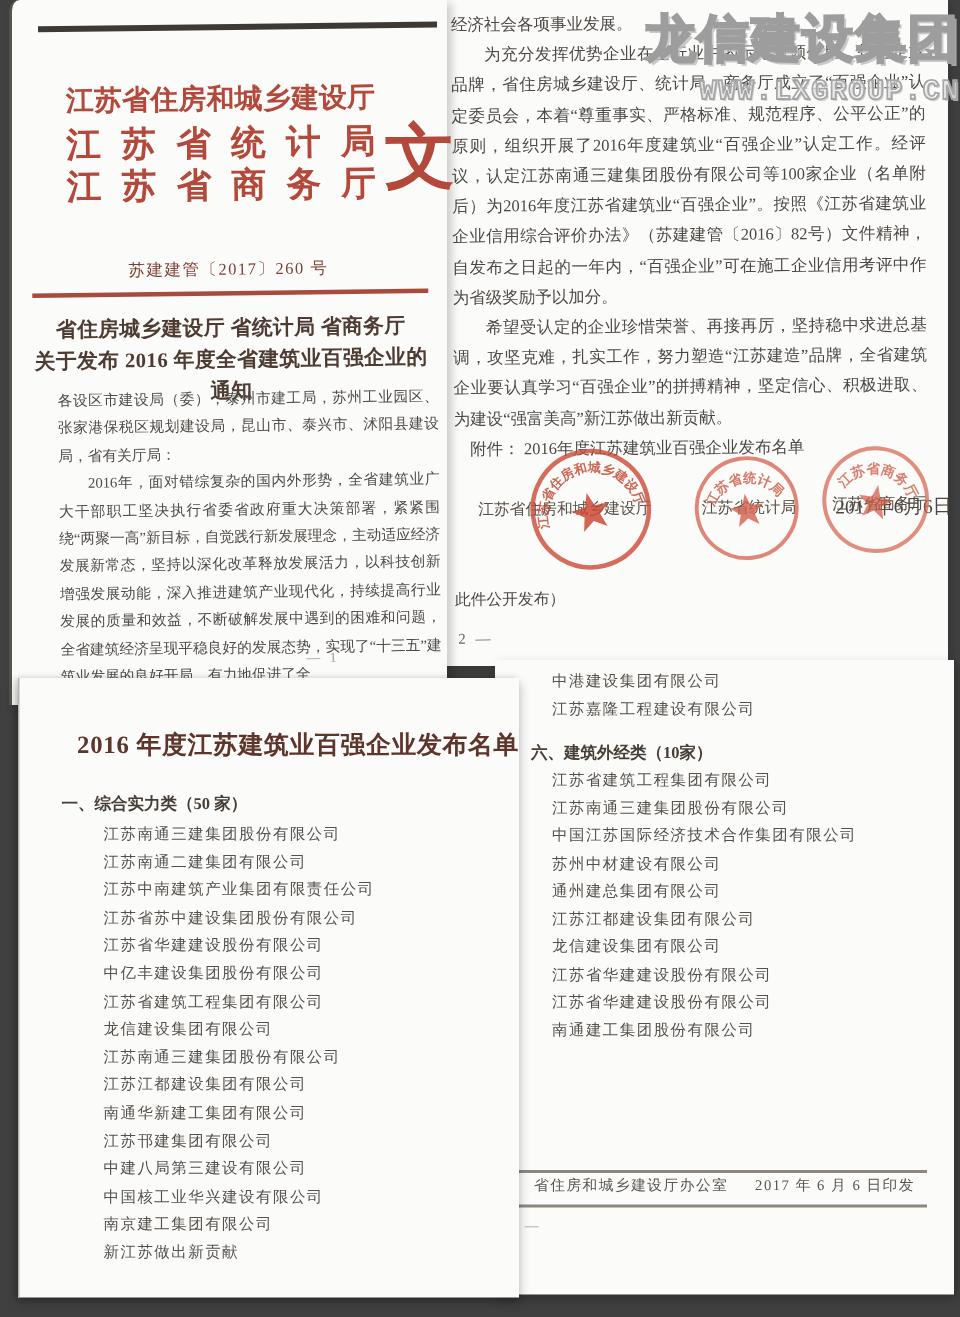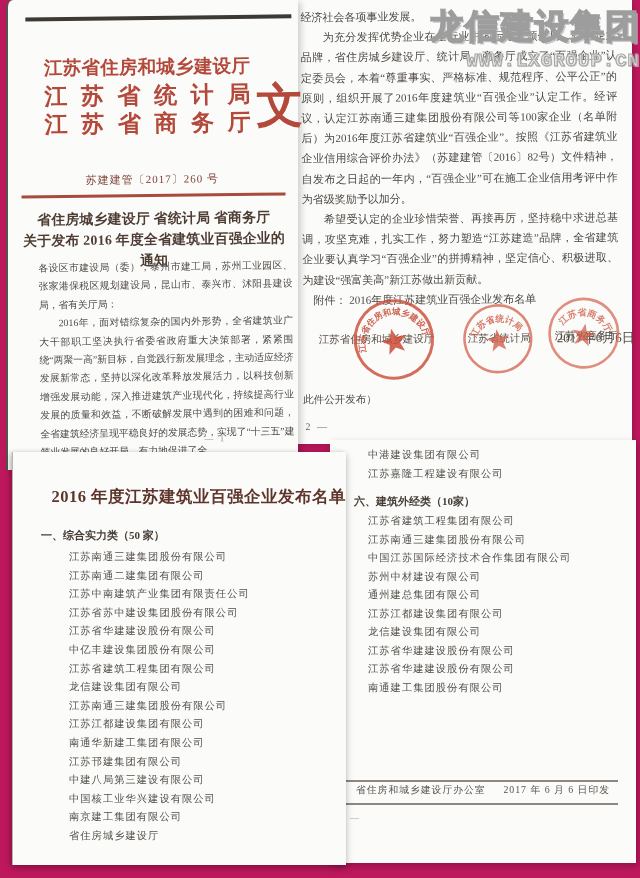--- a/index.html
+++ b/index.html
@@ -1,18 +1,18 @@
 <!DOCTYPE html>
 <html><head>
 <meta charset="utf-8">
 <style>
   html,body{margin:0;padding:0;background:#b9b9b9;}
   .canvas{
     position:relative;width:640px;height:878px;overflow:hidden;
-    background:#be185d;
+    background:#404040;
     font-family:"Liberation Serif","DejaVu Serif",serif;
   }
   .page{position:absolute;background:#fbfbf9;}
   
   .page1{left:6px;top:0;width:290px;height:470px;z-index:2;
     border-left:2px solid #57534b;border-top-left-radius:7px;
     box-shadow:3px 2px 6px rgba(0,0,0,0.18);}
   .p1in{position:absolute;inset:0;transform:rotate(-0.7deg);}
   .top-rule{position:absolute;left:20px;top:16px;width:266px;height:4px;background:#3d3a35;}
   .letterhead{position:absolute;left:38px;top:52px;width:206px;color:#b3493a;font-weight:bold;}
@@ -192,21 +192,21 @@
       <div>中亿丰建设集团股份有限公司</div>
       <div>江苏省建筑工程集团有限公司</div>
       <div>龙信建设集团有限公司</div>
       <div>江苏南通三建集团股份有限公司</div>
       <div>江苏江都建设集团有限公司</div>
       <div>南通华新建工集团有限公司</div>
       <div>江苏邗建集团有限公司</div>
       <div>中建八局第三建设有限公司</div>
       <div>中国核工业华兴建设有限公司</div>
       <div>南京建工集团有限公司</div>
-      <div>省住房城乡建设厅</div>
+      <div>新江苏做出新贡献</div>
     </div>
   </div>
 
   <div class="watermark">
     <div class="wm1">龙信建设集团</div>
     <div class="wm2">WWW.LXGROUP.CN</div>
   </div>
 
 </div>
 

